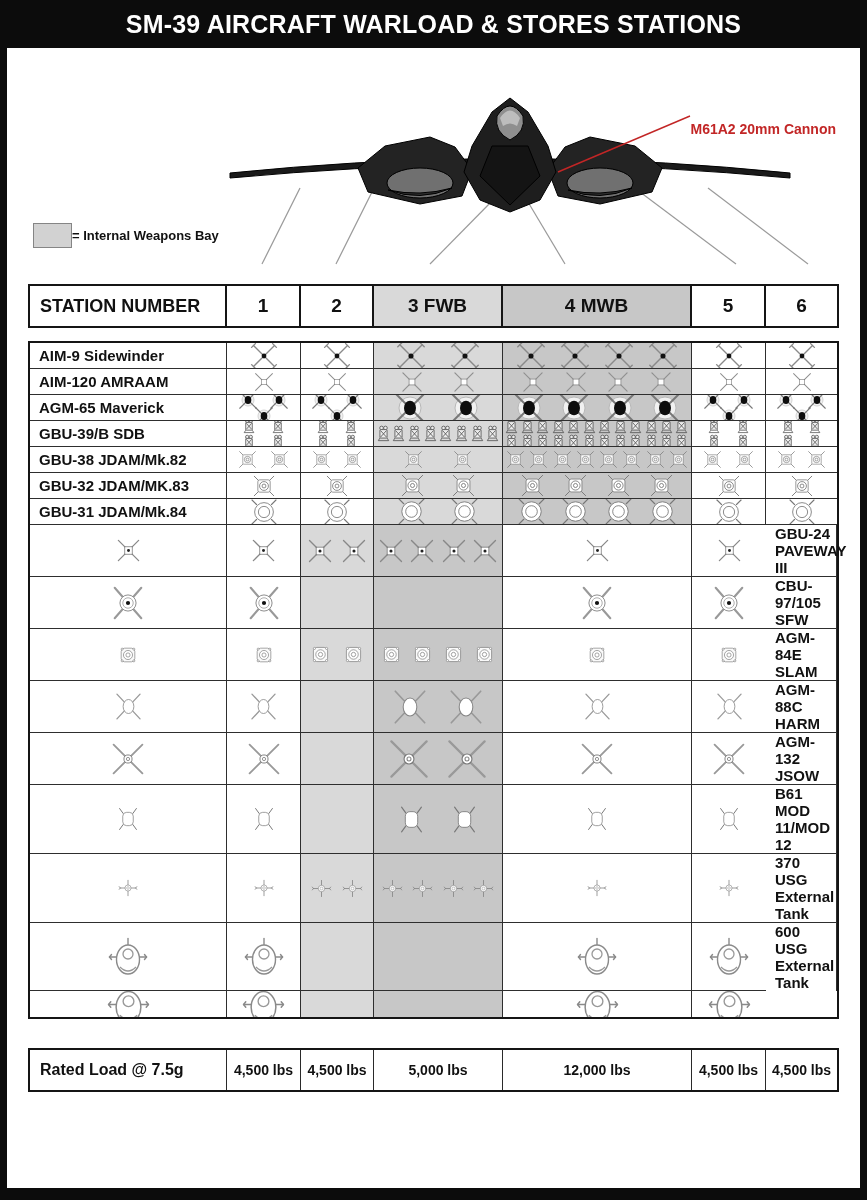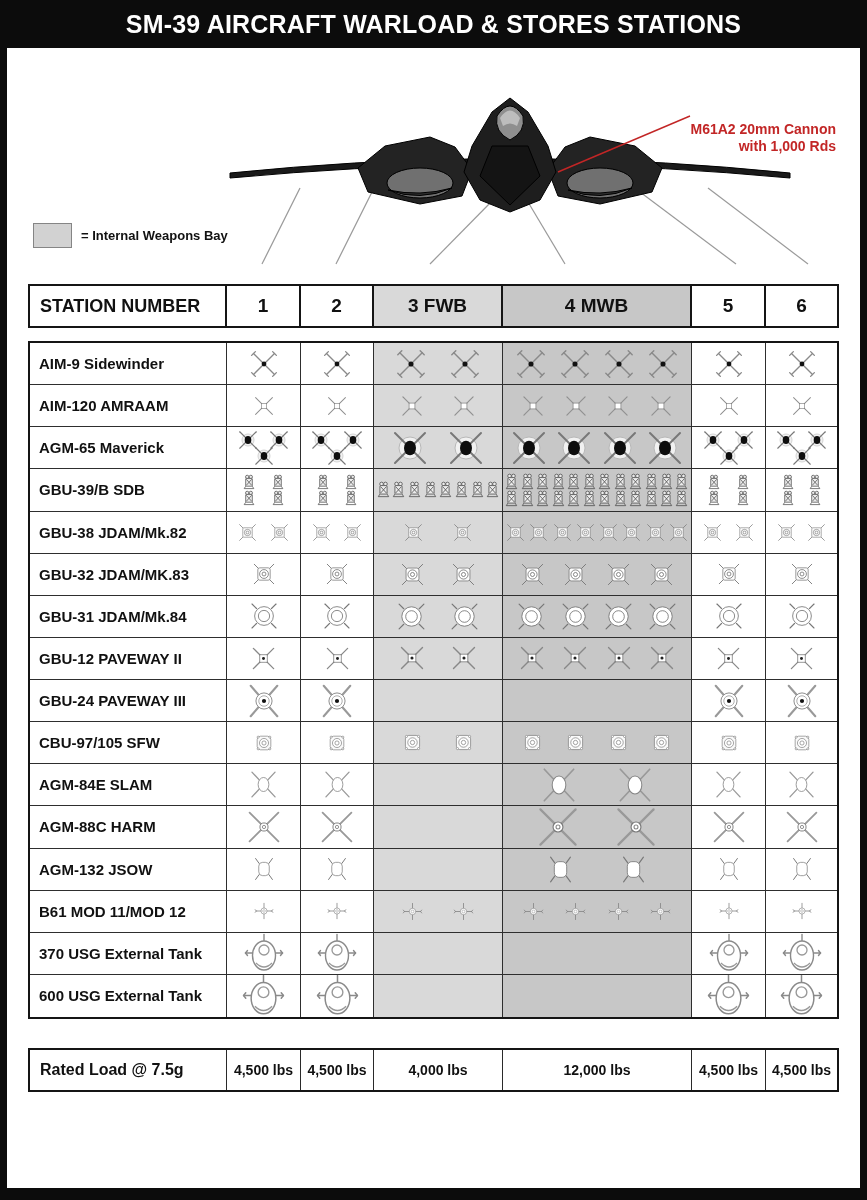--- a/index.html
+++ b/index.html
@@ -5,21 +5,21 @@
   html,body{margin:0;padding:0;background:#666;}
   .page{position:relative;width:867px;height:1200px;background:#0c0c0c;
         font-family:"Liberation Sans",sans-serif;overflow:hidden;margin:0 auto;}
   .content{position:absolute;left:7px;top:48px;width:853px;height:1140px;background:#ffffff;}
   .title-bar{position:absolute;left:0;top:0;width:100%;height:48px;display:flex;
              align-items:center;justify-content:center;}
   .title-text{color:#fff;font-weight:bold;font-size:25px;letter-spacing:.2px;}
   .aircraft-svg{position:absolute;left:0;top:55px;width:867px;height:212px;}
   .annotation{position:absolute;left:556px;top:93px;width:280px;text-align:right;
               font-weight:bold;font-size:14px;line-height:1.18;}
-  .legend{position:absolute;left:33px;top:223px;display:flex;align-items:center;gap:9px;}
+  .legend{position:absolute;left:33px;top:223px;display:flex;align-items:center;}
   .legend-swatch{width:37px;height:23px;border:1px solid #858585;}
   .legend-label{font-weight:bold;font-size:13px;color:#111;}
   .grid-table{position:absolute;left:28px;width:807px;display:grid;
               grid-template-columns:197px 74px 73px 129px 189px 74px 71px;
               border:2px solid #151515;background:#fff;box-sizing:content-box;}
   .station-table{top:284px;height:40px;}
   .rated-table{top:1048px;height:40px;}
   .h-cell{display:flex;align-items:center;justify-content:center;font-weight:bold;
           font-size:19px;color:#111;border-right:2px solid #151515;}
   .h-cell.last-col{border-right:none;}
@@ -72,21 +72,20 @@
       <path d="M497,116 Q510,96 523,116 Q526,132 510,140 Q494,132 497,116 Z" fill="#8f8f8f"></path>
       <path d="M500,118 Q510,103 520,118 L517,126 Q510,121 503,126 Z" fill="#bdbdbd" stroke="none"></path>
       <path d="M492,146 L528,146 L540,176 L510,205 L480,176 Z" fill="#141414"></path>
     </g>
 
     <line x1="690" y1="116" x2="558" y2="172" stroke="#c22626" stroke-width="1.4"></line>
   </svg>
 
   <div class="annotation" style="color: rgb(194, 38, 38); margin-top: 28px;">
     <div>M61A2 20mm Cannon</div>
-    <div>with 1,000 Rds</div>
   </div>
 
   <div class="legend">
     <div class="legend-swatch" style="background: rgb(210, 210, 210);"></div>
     <span class="legend-label">= Internal Weapons Bay</span>
   </div>
 
   <div class="grid-table station-table" id="stationTable">
       <div class="h-cell h-label">STATION NUMBER</div>
       <div class="h-cell" style="background: rgb(255, 255, 255);">1</div>
@@ -1839,21 +1838,20 @@
                 <line x1="30" y1="10" x2="36" y2="4"></line>
    <line x1="10" y1="30" x2="4" y2="36"></line>
                 <line x1="30" y1="30" x2="36" y2="36"></line>
               </g>
    <circle cx="20" cy="20" r="12.5" fill="#fff" stroke="#666"></circle>
    <circle cx="20" cy="20" r="7.5" fill="#fff" stroke="#666"></circle>
             </svg>
           </span>
         </div>
       </div>
-      <div class="w-label">GBU-12 PAVEWAY II</div>
       <div class="w-cell" style="background: rgb(255, 255, 255);">
         <div class="icon-row">
           <span class="w-icon">
             <svg width="27" height="27" viewBox="0 0 40 40" xmlns="http://www.w3.org/2000/svg">
               <g stroke="#888" stroke-width="1.9" fill="none" stroke-linecap="round">
    <line x1="5" y1="5" x2="35" y2="35"></line>
                 <line x1="35" y1="5" x2="5" y2="35"></line>
               </g>
    <rect x="14.5" y="14.5" width="11" height="11" fill="#fff" stroke="#666"></rect>
    <circle cx="20" cy="20" r="2.2" fill="#222"></circle>
@@ -2784,19 +2782,19 @@
    <path d="M12,30 Q20,38 28,30" fill="none" stroke="#999" stroke-width="1.3"></path>
             </svg>
           </span>
         </div>
       </div>
     </div>
   <div class="grid-table rated-table" id="ratedTable">
       <div class="r-cell r-label">Rated Load @ 7.5g</div>
       <div class="r-cell">4,500 lbs</div>
       <div class="r-cell">4,500 lbs</div>
-      <div class="r-cell">4,000 lbs</div>
+      <div class="r-cell">5,000 lbs</div>
       <div class="r-cell">12,000 lbs</div>
       <div class="r-cell">4,500 lbs</div>
       <div class="r-cell last-col">4,500 lbs</div>
     </div>
 
 </div>
 
 </body></html>

